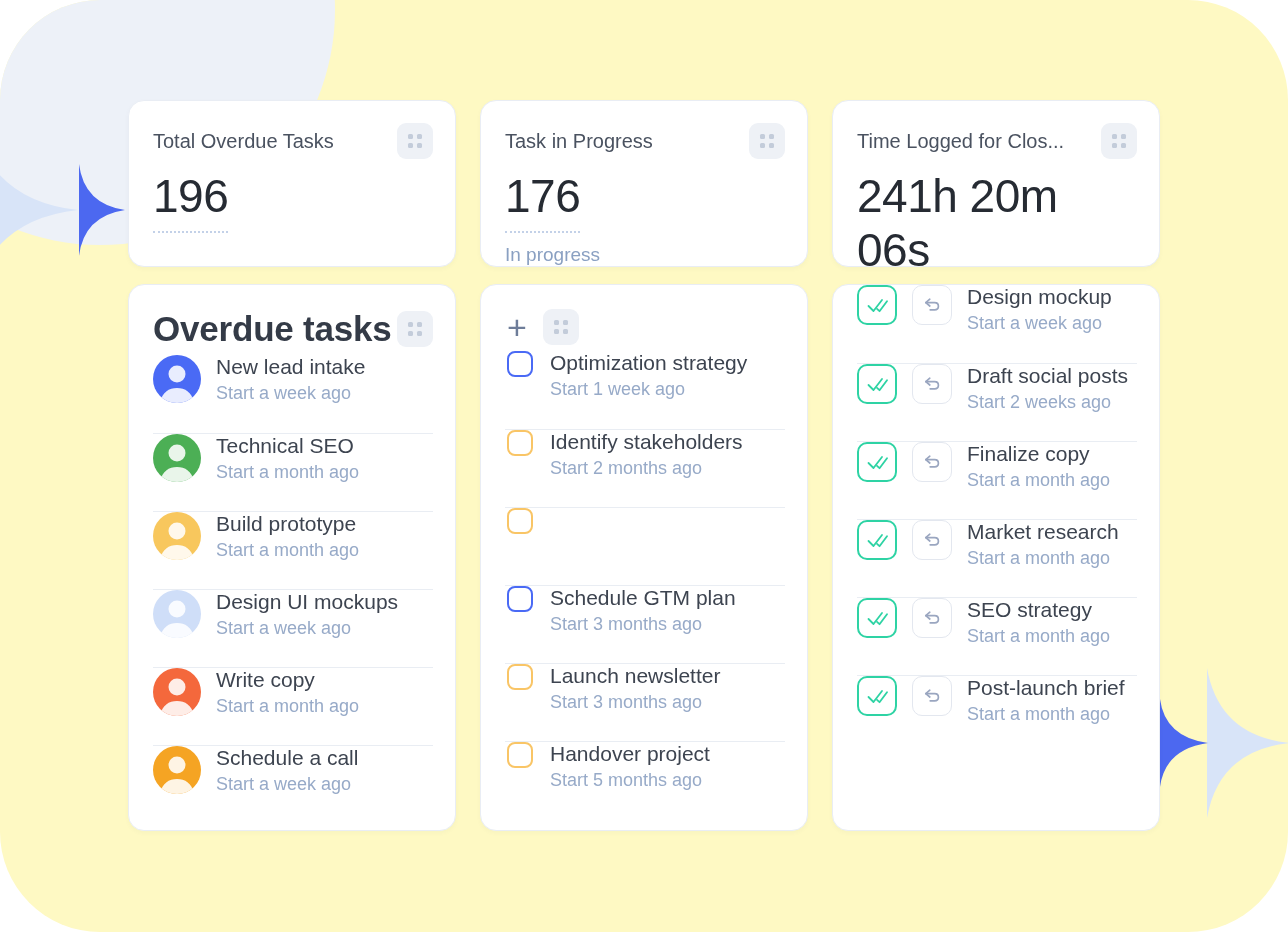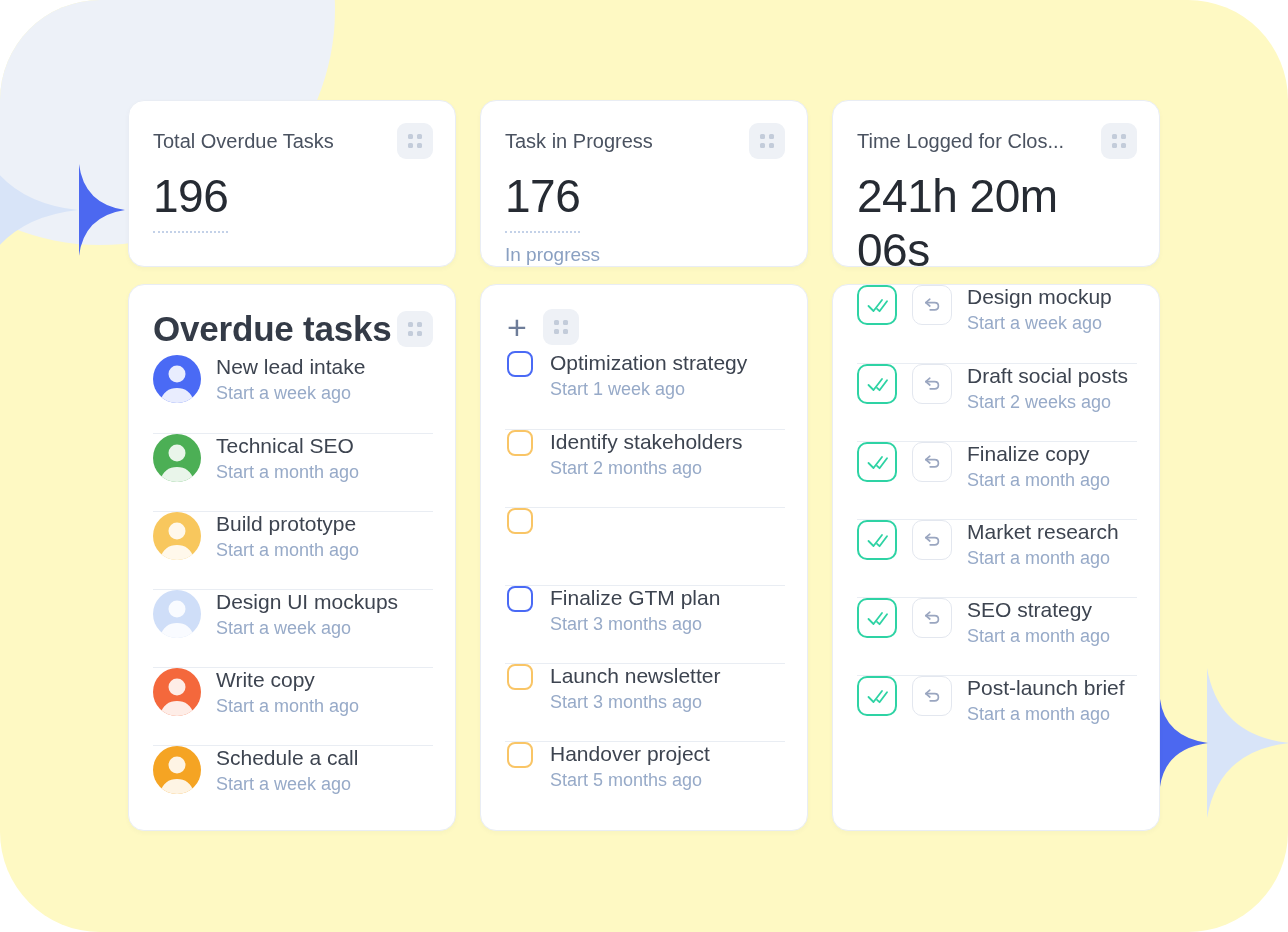--- a/index.html
+++ b/index.html
@@ -233,21 +233,21 @@
               <span class="rtitle">Identify stakeholders</span>
             <span class="rsub">Start 2 months ago</span>
             </span>
         </div>
         <div class="row">
           <span class="checkbox" style="border-color: rgb(249, 197, 102);"></span>
         </div>
         <div class="row">
           <span class="checkbox" style="border-color: rgb(74, 106, 245);"></span>
           <span class="rtext">
-              <span class="rtitle">Finalize GTM plan</span>
+              <span class="rtitle">Schedule GTM plan</span>
             <span class="rsub">Start 3 months ago</span>
             </span>
         </div>
         <div class="row">
           <span class="checkbox" style="border-color: rgb(249, 197, 102);"></span>
           <span class="rtext">
               <span class="rtitle">Launch newsletter</span>
             <span class="rsub">Start 3 months ago</span>
             </span>
         </div>

